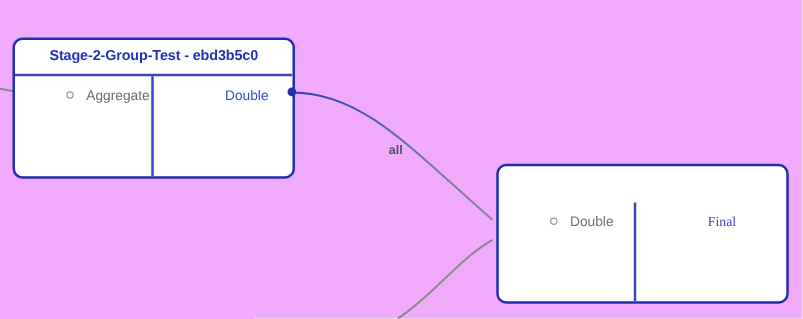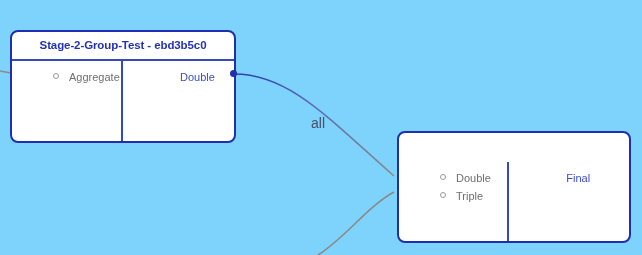--- a/index.html
+++ b/index.html
@@ -4,21 +4,21 @@
 <style>
   html, body {
     margin: 0;
     padding: 0;
     background: #ffffff;
   }
   #canvas {
     position: relative;
     width: 642px;
     height: 255px;
-    background: #7dd3fc;
+    background: #f0abfc;
     overflow: hidden;
     font-family: "Liberation Sans", sans-serif;
   }
   #edge-layer {
     position: absolute;
     left: 0;
     top: 0;
     width: 642px;
     height: 255px;
     pointer-events: none;
@@ -87,22 +87,22 @@
   }
   .port-dot-out {
     position: absolute;
     width: 7px;
     height: 7px;
     border-radius: 50%;
     background: #1f2fb0;
   }
   .edge-label {
     position: absolute;
-    font-size: 14px;
-    font-weight: normal;
+    font-size: 10px;
+    font-weight: bold;
     color: #4a4f66;
     white-space: nowrap;
   }
 </style>
 </head>
 <body>
 
 <div id="canvas">
 
   <svg id="edge-layer" viewBox="0 0 642 255" xmlns="http://www.w3.org/2000/svg">
@@ -140,26 +140,22 @@
 
   <div class="port-dot-out" style="left:230px; top:70px;"></div>
 
   <div class="node" id="node-stage4" style="left:397px; top:131px; width:234px; height:112px;">
     <div class="node-body">
       <div class="col col-in" style="width:113px;">
         <div class="port-row port-in">
           <span class="port-dot-in"></span>
           <span>Double</span>
         </div>
-        <div class="port-row port-in">
-          <span class="port-dot-in"></span>
-          <span>Triple</span>
-        </div>
       </div>
-      <div class="col" style="width:123px;">
+      <div class="col" style="width:123px;font-family:Liberation Serif, serif;">
         <div class="port-row port-out">
           <span>Final</span>
         </div>
       </div>
     </div>
   </div>
 
   <div class="edge-label" style="left:311px; top:115px;">all</div>
 
 </div>

